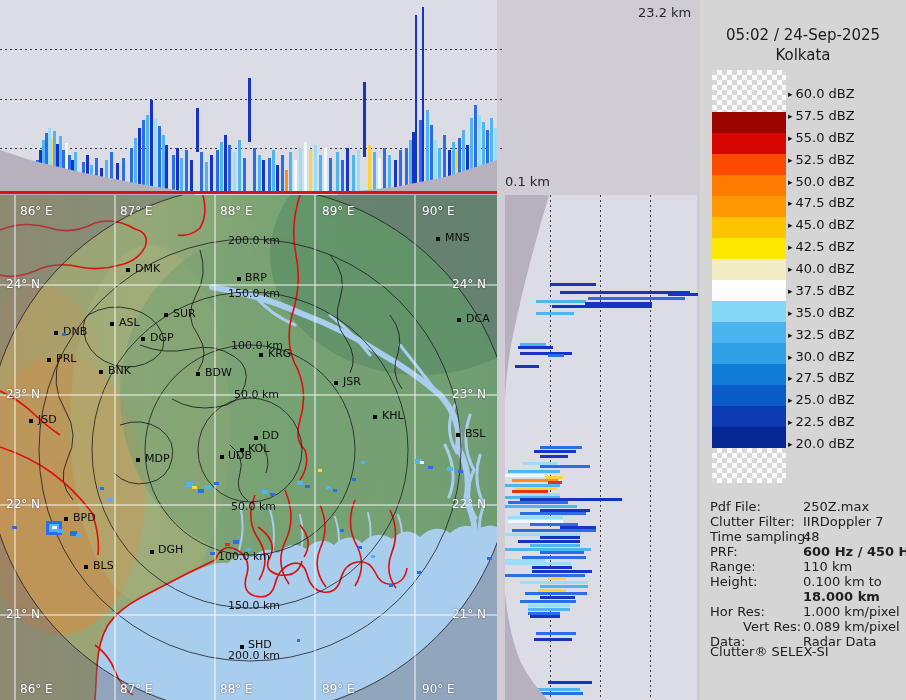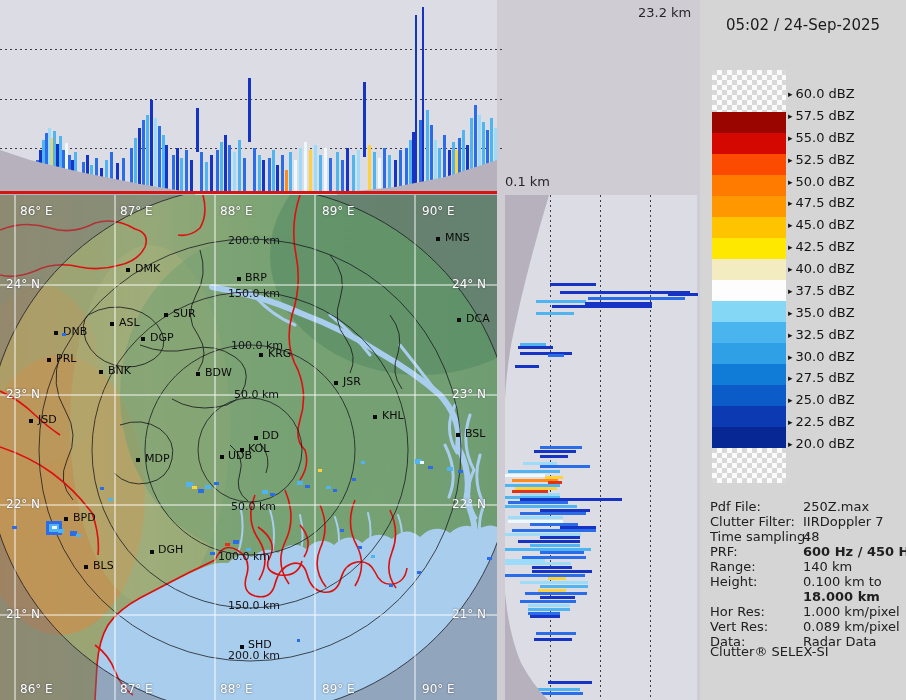--- a/index.html
+++ b/index.html
@@ -425,21 +425,22 @@
       <div class="cell" style="left: 487px; top: 362px; width: 5px; height: 3px; background: rgb(43, 108, 232);"></div>
       <div class="cell" style="left: 340px; top: 334px; width: 4px; height: 3px; background: rgb(43, 108, 232);"></div>
       <div class="cell" style="left: 358px; top: 351px; width: 4px; height: 3px; background: rgb(43, 108, 232);"></div>
       <div class="cell" style="left: 371px; top: 360px; width: 4px; height: 3px; background: rgb(79, 180, 240);"></div>
       <div class="cell" style="left: 389px; top: 389px; width: 4px; height: 3px; background: rgb(43, 108, 232);"></div>
       <div class="cell" style="left: 417px; top: 376px; width: 4px; height: 3px; background: rgb(43, 108, 232);"></div>
       <div class="cell" style="left: 297px; top: 444px; width: 3px; height: 3px; background: rgb(43, 108, 232);"></div>
     </div>
 
   <div id="legend">
-    <div class="title-line" style="top:16px">05:02 / 24-Sep-2025</div>
+    <div class="title-line" style="top:26px">05:02 / 24-Sep-2025</div>
+    <div class="title-line" style="top:46px">Kolkata</div>
     <div id="scale">
         <div class="band checker" style="top: 0px; height: 42px;"></div>
         <div class="band" style="top: 42px; height: 21px; background: rgb(155, 5, 0);"></div>
         <div class="band" style="top: 63px; height: 21px; background: rgb(212, 8, 0);"></div>
         <div class="band" style="top: 84px; height: 21px; background: rgb(251, 75, 0);"></div>
         <div class="band" style="top: 105px; height: 21px; background: rgb(255, 123, 0);"></div>
         <div class="band" style="top: 126px; height: 21px; background: rgb(255, 152, 0);"></div>
         <div class="band" style="top: 147px; height: 21px; background: rgb(255, 195, 0);"></div>
         <div class="band" style="top: 168px; height: 21px; background: rgb(255, 232, 0);"></div>
         <div class="band" style="top: 189px; height: 21px; background: rgb(243, 236, 192);"></div>
@@ -456,27 +457,27 @@
     <div id="meta">
         <div class="meta-label" style="top: 499px;">Pdf File:</div>
         <div class="meta-value" style="top: 499px;">250Z.max</div>
         <div class="meta-label" style="top: 514px;">Clutter Filter:</div>
         <div class="meta-value" style="top: 514px;">IIRDoppler 7</div>
         <div class="meta-label" style="top: 529px;">Time sampling:</div>
         <div class="meta-value" style="top: 529px;">48</div>
         <div class="meta-label" style="top: 544px;">PRF:</div>
         <div class="meta-value" style="top: 544px; font-weight: bold;">600 Hz / 450 Hz</div>
         <div class="meta-label" style="top: 559px;">Range:</div>
-        <div class="meta-value" style="top: 559px;">140 km</div>
+        <div class="meta-value" style="top: 559px;">110 km</div>
         <div class="meta-label" style="top: 574px;">Height:</div>
         <div class="meta-value" style="top: 574px;">0.100 km to</div>
         <div class="meta-value" style="top: 589px; font-weight: bold;">18.000 km</div>
         <div class="meta-label" style="top: 604px;">Hor Res:</div>
         <div class="meta-value" style="top: 604px;">1.000 km/pixel</div>
-        <div class="meta-label" style="top: 619px;">Vert Res:</div>
+        <div class="meta-label" style="top: 619px; margin-left: 33px;">Vert Res:</div>
         <div class="meta-value" style="top: 619px;">0.089 km/pixel</div>
         <div class="meta-label" style="top: 634px;">Data:</div>
         <div class="meta-value" style="top: 634px;">Radar Data</div>
       </div>
     <div id="brand">Clutter® SELEX-SI</div>
   <div class="scale-label" style="top: 86px;"><span class="arr">▸</span>60.0 dBZ</div>
       <div class="scale-label" style="top: 107.875px;"><span class="arr">▸</span>57.5 dBZ</div>
       <div class="scale-label" style="top: 129.75px;"><span class="arr">▸</span>55.0 dBZ</div>
       <div class="scale-label" style="top: 151.625px;"><span class="arr">▸</span>52.5 dBZ</div>
       <div class="scale-label" style="top: 173.5px;"><span class="arr">▸</span>50.0 dBZ</div>

